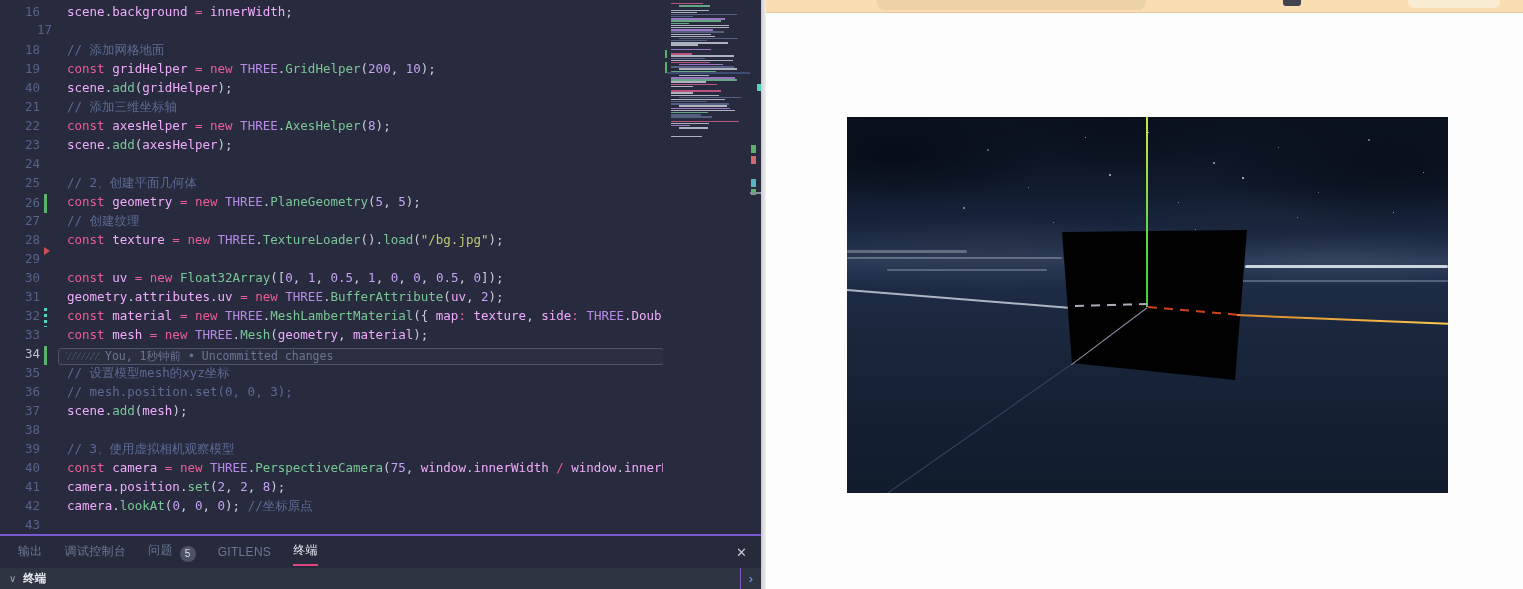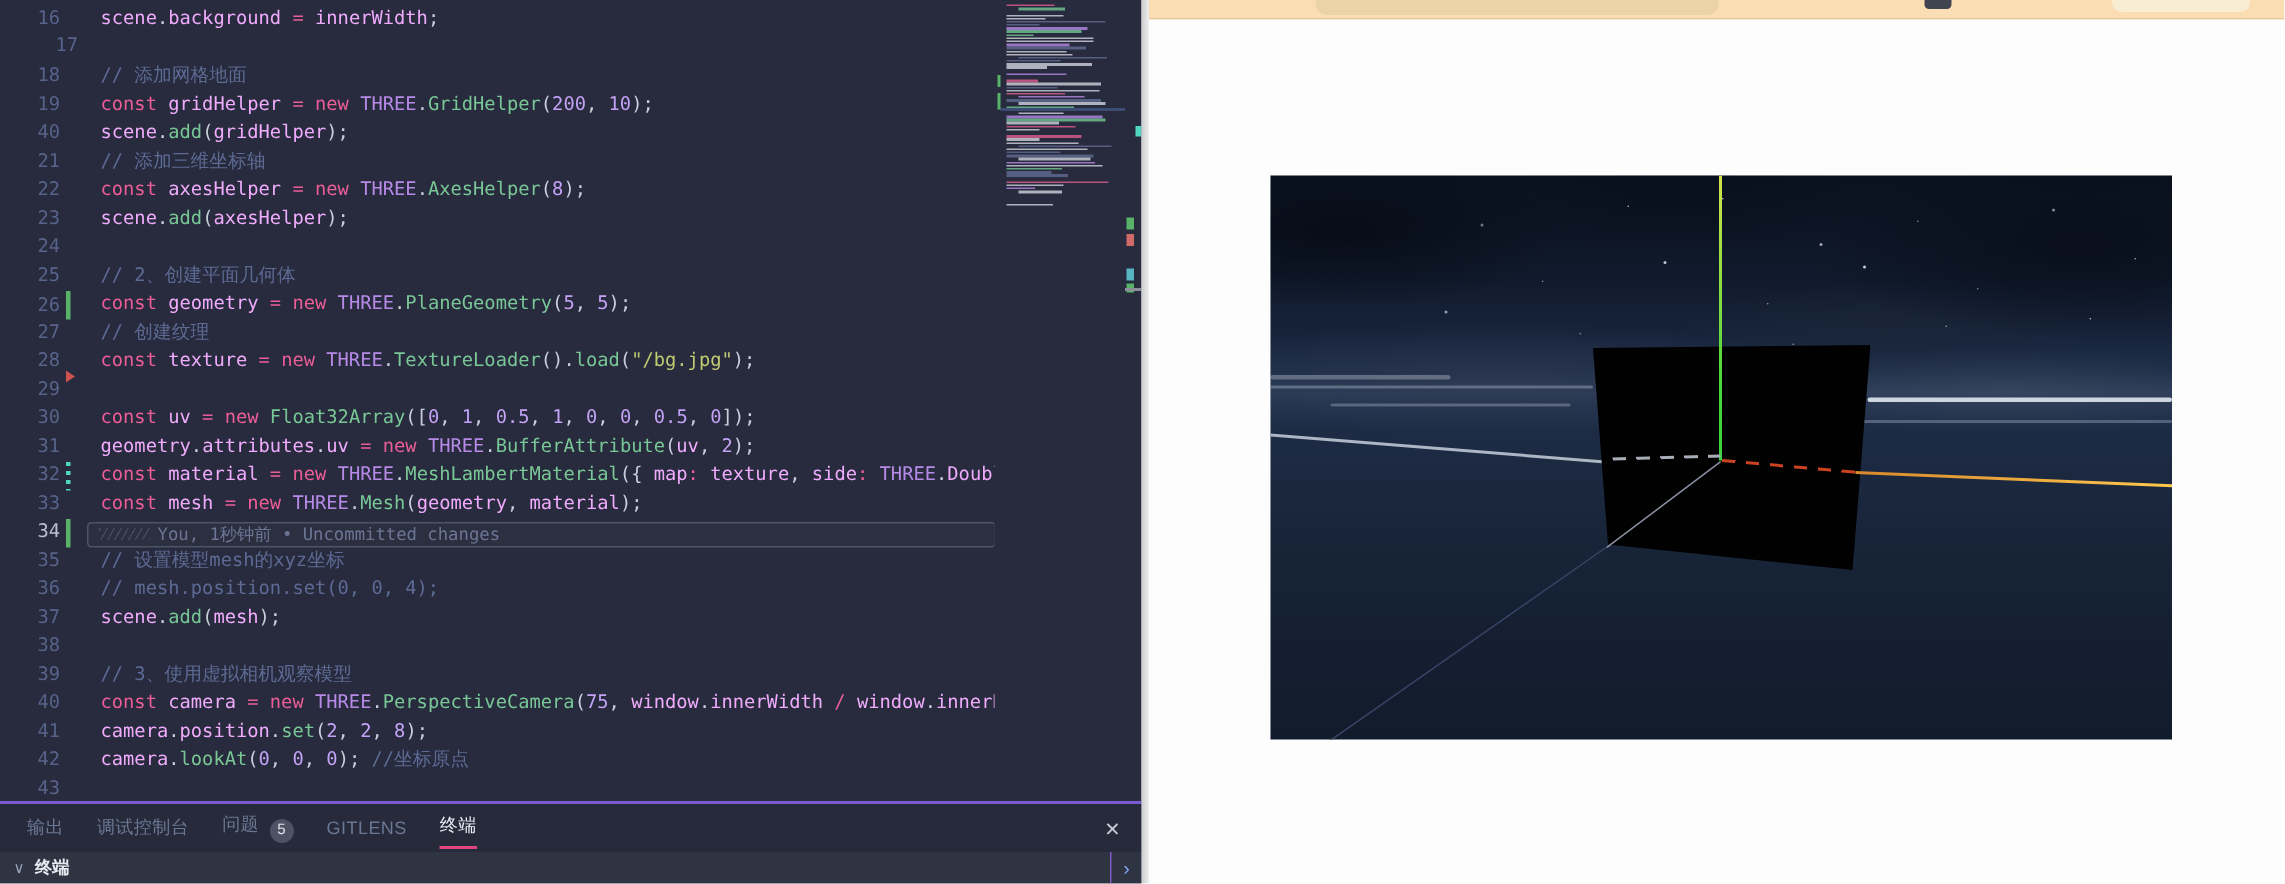--- a/index.html
+++ b/index.html
@@ -157,21 +157,21 @@
         <div class="crow" style="top: 270px;"><span class="tok k">const </span><span class="tok i">uv</span><span class="tok k"> = </span><span class="tok k">new </span><span class="tok f">Float32Array</span><span class="tok p">([</span><span class="tok n">0</span><span class="tok p">, </span><span class="tok n">1</span><span class="tok p">, </span><span class="tok n">0.5</span><span class="tok p">, </span><span class="tok n">1</span><span class="tok p">, </span><span class="tok n">0</span><span class="tok p">, </span><span class="tok n">0</span><span class="tok p">, </span><span class="tok n">0.5</span><span class="tok p">, </span><span class="tok n">0</span><span class="tok p">]);</span></div>
         <div class="crow" style="top: 289px;"><span class="tok i">geometry</span><span class="tok p">.</span><span class="tok i">attributes</span><span class="tok p">.</span><span class="tok i">uv</span><span class="tok k"> = </span><span class="tok k">new </span><span class="tok c">THREE</span><span class="tok p">.</span><span class="tok f">BufferAttribute</span><span class="tok p">(</span><span class="tok i">uv</span><span class="tok p">, </span><span class="tok n">2</span><span class="tok p">);</span></div>
         <div class="crow" style="top: 308px;"><span class="tok k">const </span><span class="tok i">material</span><span class="tok k"> = </span><span class="tok k">new </span><span class="tok c">THREE</span><span class="tok p">.</span><span class="tok f">MeshLambertMaterial</span><span class="tok p">({ </span><span class="tok i">map</span><span class="tok k">: </span><span class="tok i">texture</span><span class="tok p">, </span><span class="tok i">side</span><span class="tok k">: </span><span class="tok c">THREE</span><span class="tok p">.</span><span class="tok i">DoubleSide</span></div>
         <div class="crow" style="top: 327px;"><span class="tok k">const </span><span class="tok i">mesh</span><span class="tok k"> = </span><span class="tok k">new </span><span class="tok c">THREE</span><span class="tok p">.</span><span class="tok f">Mesh</span><span class="tok p">(</span><span class="tok i">geometry</span><span class="tok p">, </span><span class="tok i">material</span><span class="tok p">);</span></div>
         <div class="crow" style="top: 346px;"></div>
         <div class="gitlens-box">
           <div class="gitlens-squiggle"></div>
           <div class="gitlens-text">You, 1秒钟前 • Uncommitted changes</div>
         </div>
         <div class="crow" style="top: 365px;"><span class="tok m">// 设置模型mesh的xyz坐标</span></div>
-        <div class="crow" style="top: 384px;"><span class="tok m">// mesh.position.set(0, 0, 4);</span></div>
+        <div class="crow" style="top: 384px;"><span class="tok m">// mesh.position.set(0, 0, 3);</span></div>
         <div class="crow" style="top: 403px;"><span class="tok i">scene</span><span class="tok p">.</span><span class="tok f">add</span><span class="tok p">(</span><span class="tok i">mesh</span><span class="tok p">);</span></div>
         <div class="crow" style="top: 422px;"></div>
         <div class="crow" style="top: 441px;"><span class="tok m">// 3、使用虚拟相机观察模型</span></div>
         <div class="crow" style="top: 460px;"><span class="tok k">const </span><span class="tok i">camera</span><span class="tok k"> = </span><span class="tok k">new </span><span class="tok c">THREE</span><span class="tok p">.</span><span class="tok f">PerspectiveCamera</span><span class="tok p">(</span><span class="tok n">75</span><span class="tok p">, </span><span class="tok i">window</span><span class="tok p">.</span><span class="tok i">innerWidth</span><span class="tok k"> / </span><span class="tok i">window</span><span class="tok p">.</span><span class="tok i">innerHeight</span></div>
         <div class="crow" style="top: 479px;"><span class="tok i">camera</span><span class="tok p">.</span><span class="tok i">position</span><span class="tok p">.</span><span class="tok f">set</span><span class="tok p">(</span><span class="tok n">2</span><span class="tok p">, </span><span class="tok n">2</span><span class="tok p">, </span><span class="tok n">8</span><span class="tok p">);</span></div>
         <div class="crow" style="top: 498px;"><span class="tok i">camera</span><span class="tok p">.</span><span class="tok f">lookAt</span><span class="tok p">(</span><span class="tok n">0</span><span class="tok p">, </span><span class="tok n">0</span><span class="tok p">, </span><span class="tok n">0</span><span class="tok p">); </span><span class="tok m">//坐标原点</span></div>
         <div class="crow" style="top: 517px;"></div>
       </div>
     <div class="minimap" id="minimap">
         <div class="mmbar" style="background: rgb(224, 95, 143); left: 4px; top: 3px; width: 32.2871px;"></div>

